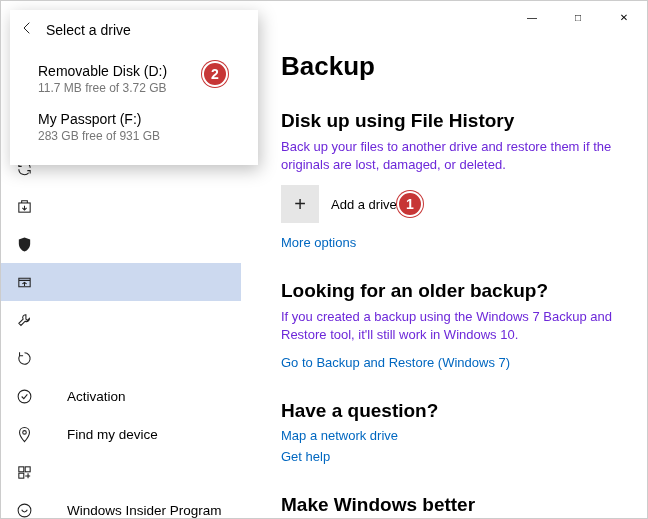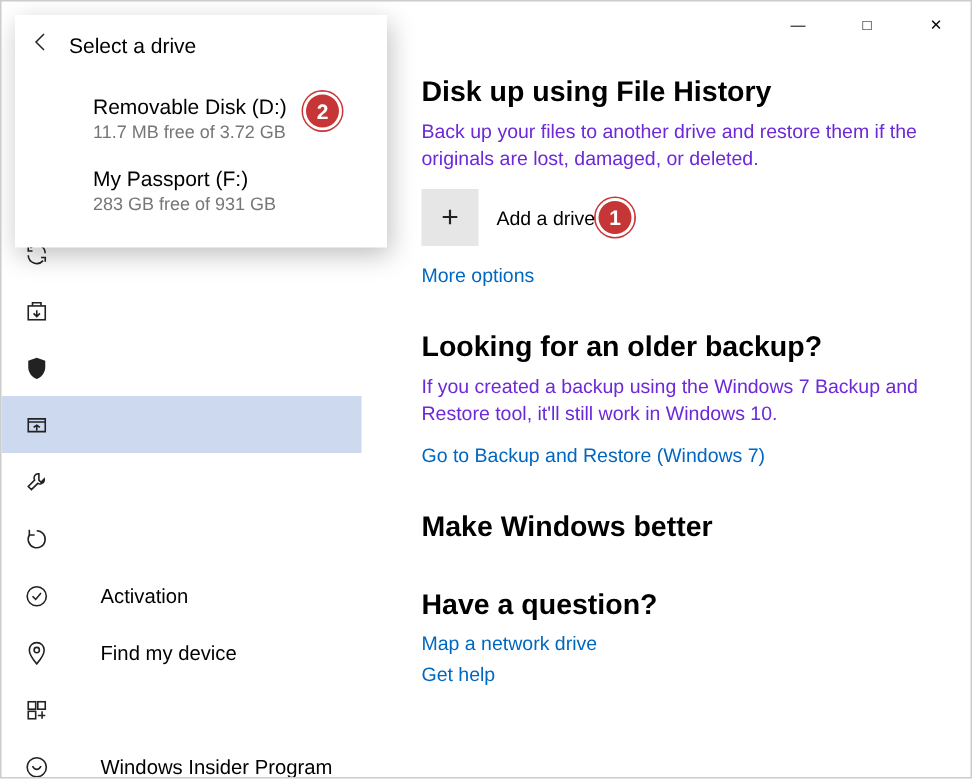--- a/index.html
+++ b/index.html
@@ -18,21 +18,21 @@
 .page-title { font-size: 26px; font-weight: 600; margin-bottom: 28px; }
 .sub-head { font-size: 19px; font-weight: 600; margin-bottom: 6px; }
 .desc { font-size: 13px; color: #6d28d9; margin-bottom: 12px; line-height: 1.35; }
 .add-row { display: flex; align-items: center; gap: 12px; margin-bottom: 12px; position: relative; }
 .add-btn { width: 38px; height: 38px; background: #e6e6e6; display: flex; align-items: center; justify-content: center; font-size: 20px; color: #222; }
 .add-label { font-size: 13px; }
 .link { color: #0067c0; font-size: 13px; display: block; margin-bottom: 6px; }
 .section { margin-bottom: 30px; }
 .flyout { position: absolute; left: 9px; top: 9px; width: 248px; background: #fff; box-shadow: 2px 5px 16px rgba(0,0,0,.25); z-index: 10; padding-bottom: 12px; }
 .flyhead { display: flex; align-items: center; gap: 10px; padding: 10px 10px 18px 10px; font-size: 14px; }
-.drive { padding: 6px 12px 10px 52px; position: relative; }
+.drive { padding: 6px 12px 10px 28px; position: relative; }
 .drive-name { font-size: 14px; color: #000; }
 .drive-sub { font-size: 12px; color: #767676; margin-top: 2px; }
 .callout { position: absolute; width: 26px; height: 26px; border-radius: 50%; background: #c73636; color: #fff; display: flex; align-items: center; justify-content: center; font-weight: 700; font-size: 14px; box-shadow: inset 0 0 0 2px #fff, 0 0 0 1px #c73636; }
 .main::-webkit-scrollbar { width: 0; }
 </style>
 </head>
 <body>
 
 <div class="titlebar">
   <div class="btn">—</div>
@@ -132,20 +132,21 @@
           <svg width="17" height="17" viewBox="0 0 24 24" fill="none" stroke="#222" stroke-width="1.5">
             <circle cx="12" cy="12" r="9"></circle>
             <path d="M8 11c1 2 2 3 4 3s3-1 4-3M9 9h.01M15 9h.01"></path>
           </svg>
         </span>
         <span>Windows Insider Program</span>
       </div>
   </div>
 
   <div class="main">
+    <div class="page-title">Backup</div>
 
     <div class="section">
       <div class="sub-head">Disk up using File History</div>
       <div class="desc">Back up your files to another drive and restore them if the originals are lost, damaged, or deleted.</div>
       <div class="add-row">
         <div class="add-btn">
           <span>+</span>
         </div>
         <span class="add-label">Add a drive</span>
         <div class="callout" style="left:116px;top:6px">1</div>
@@ -153,28 +154,28 @@
       <a class="link">More options</a>
     </div>
 
     <div class="section">
       <div class="sub-head">Looking for an older backup?</div>
       <div class="desc">If you created a backup using the Windows 7 Backup and Restore tool, it'll still work in Windows 10.</div>
       <a class="link">Go to Backup and Restore (Windows 7)</a>
     </div>
 
     <div class="section">
-      <div class="sub-head">Make Windows better</div>
-
+      <div class="sub-head">Have a question?</div>
+      <a class="link">Map a network drive</a>
+      <a class="link">Get help</a>
     </div>
 
     <div class="section">
-      <div class="sub-head">Have a question?</div>
-      <a class="link">Map a network drive</a>
-      <a class="link">Get help</a>
+      <div class="sub-head">Make Windows better</div>
+
     </div>
   </div>
 </div>
 
 <div class="flyout">
   <div class="flyhead">
     <span><svg width="16" height="16" viewBox="0 0 24 24" fill="none" stroke="#222" stroke-width="1.5">
           <path d="M14 4 6 12l8 8"></path>
         </svg></span>
     <span>Select a drive</span>

